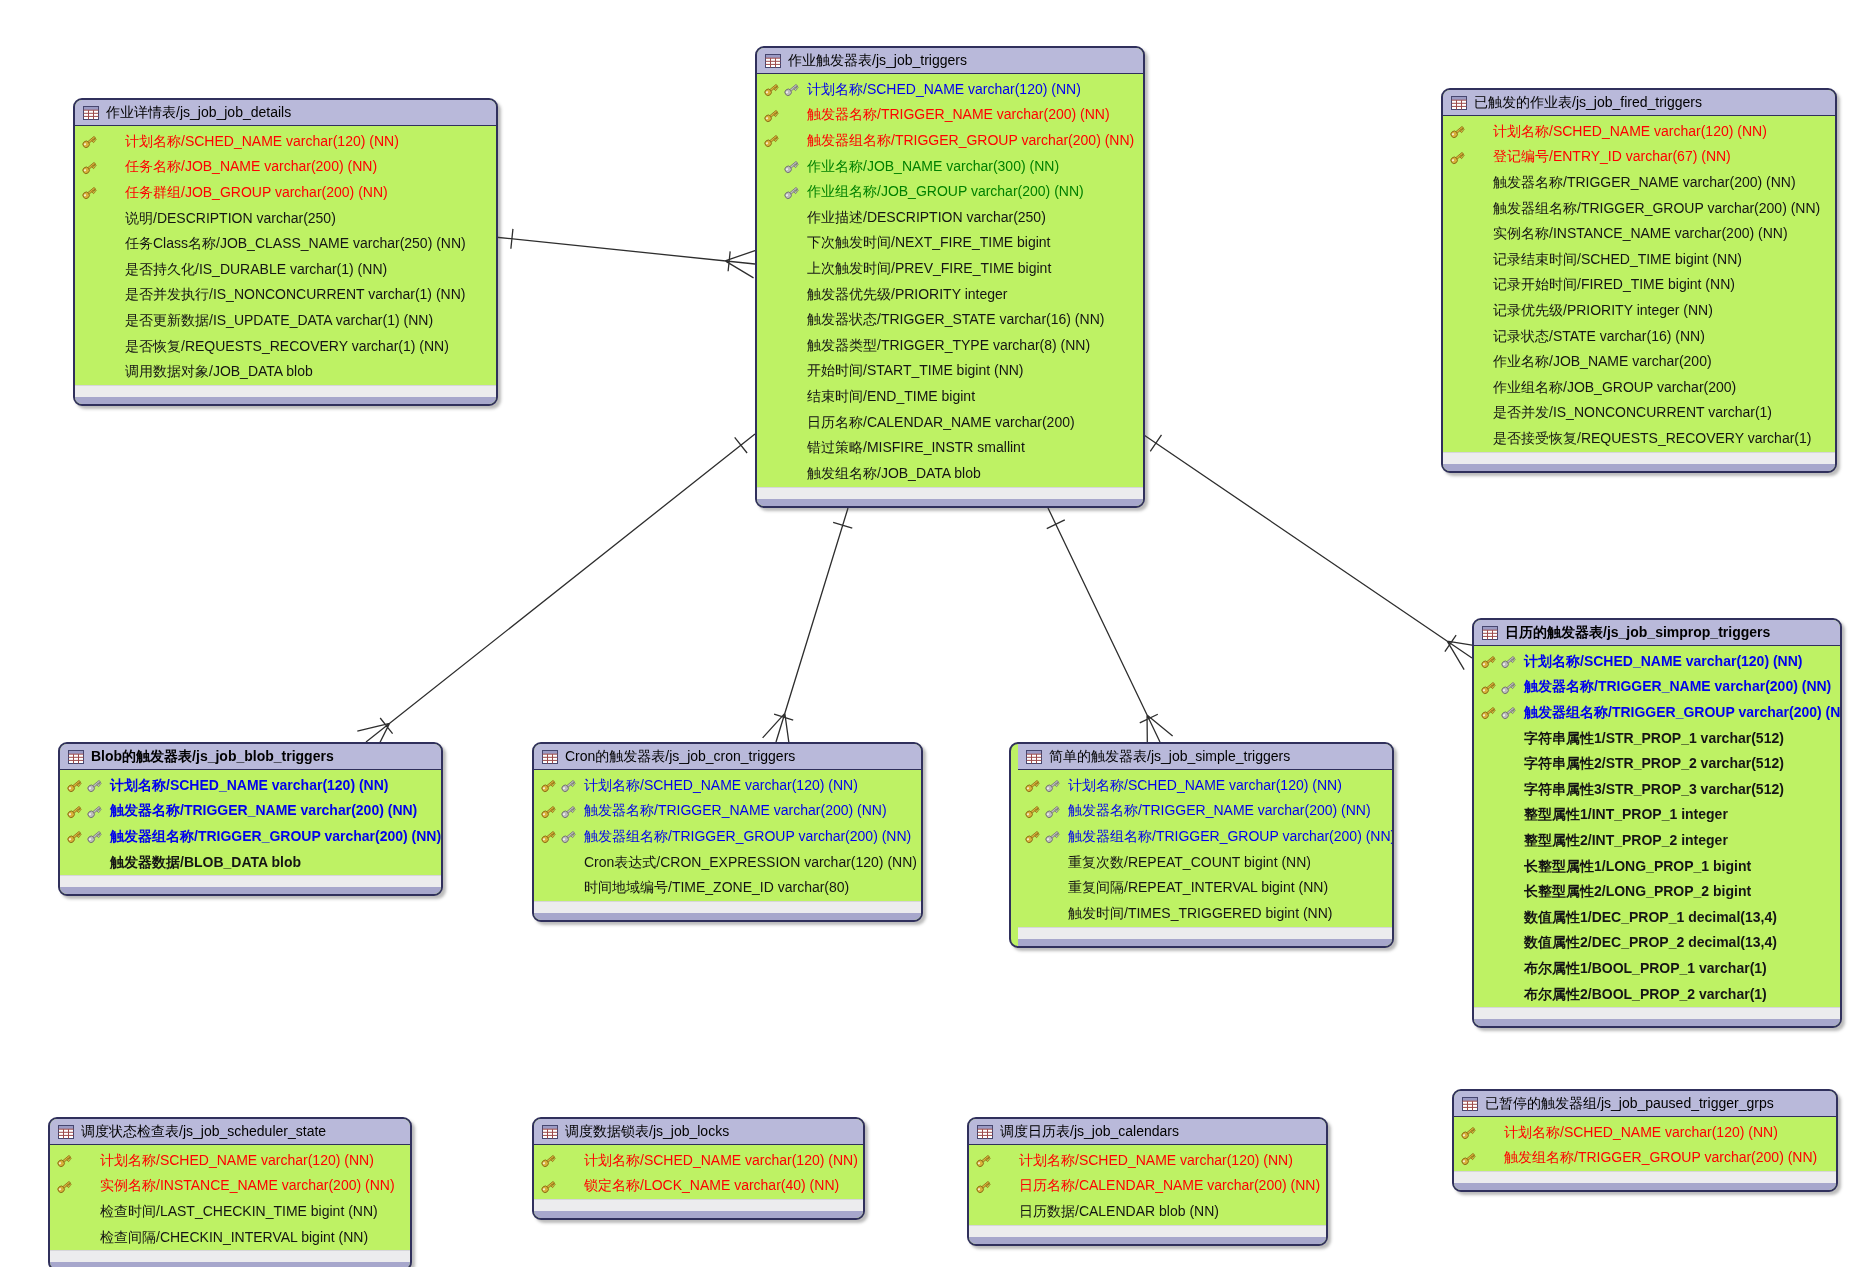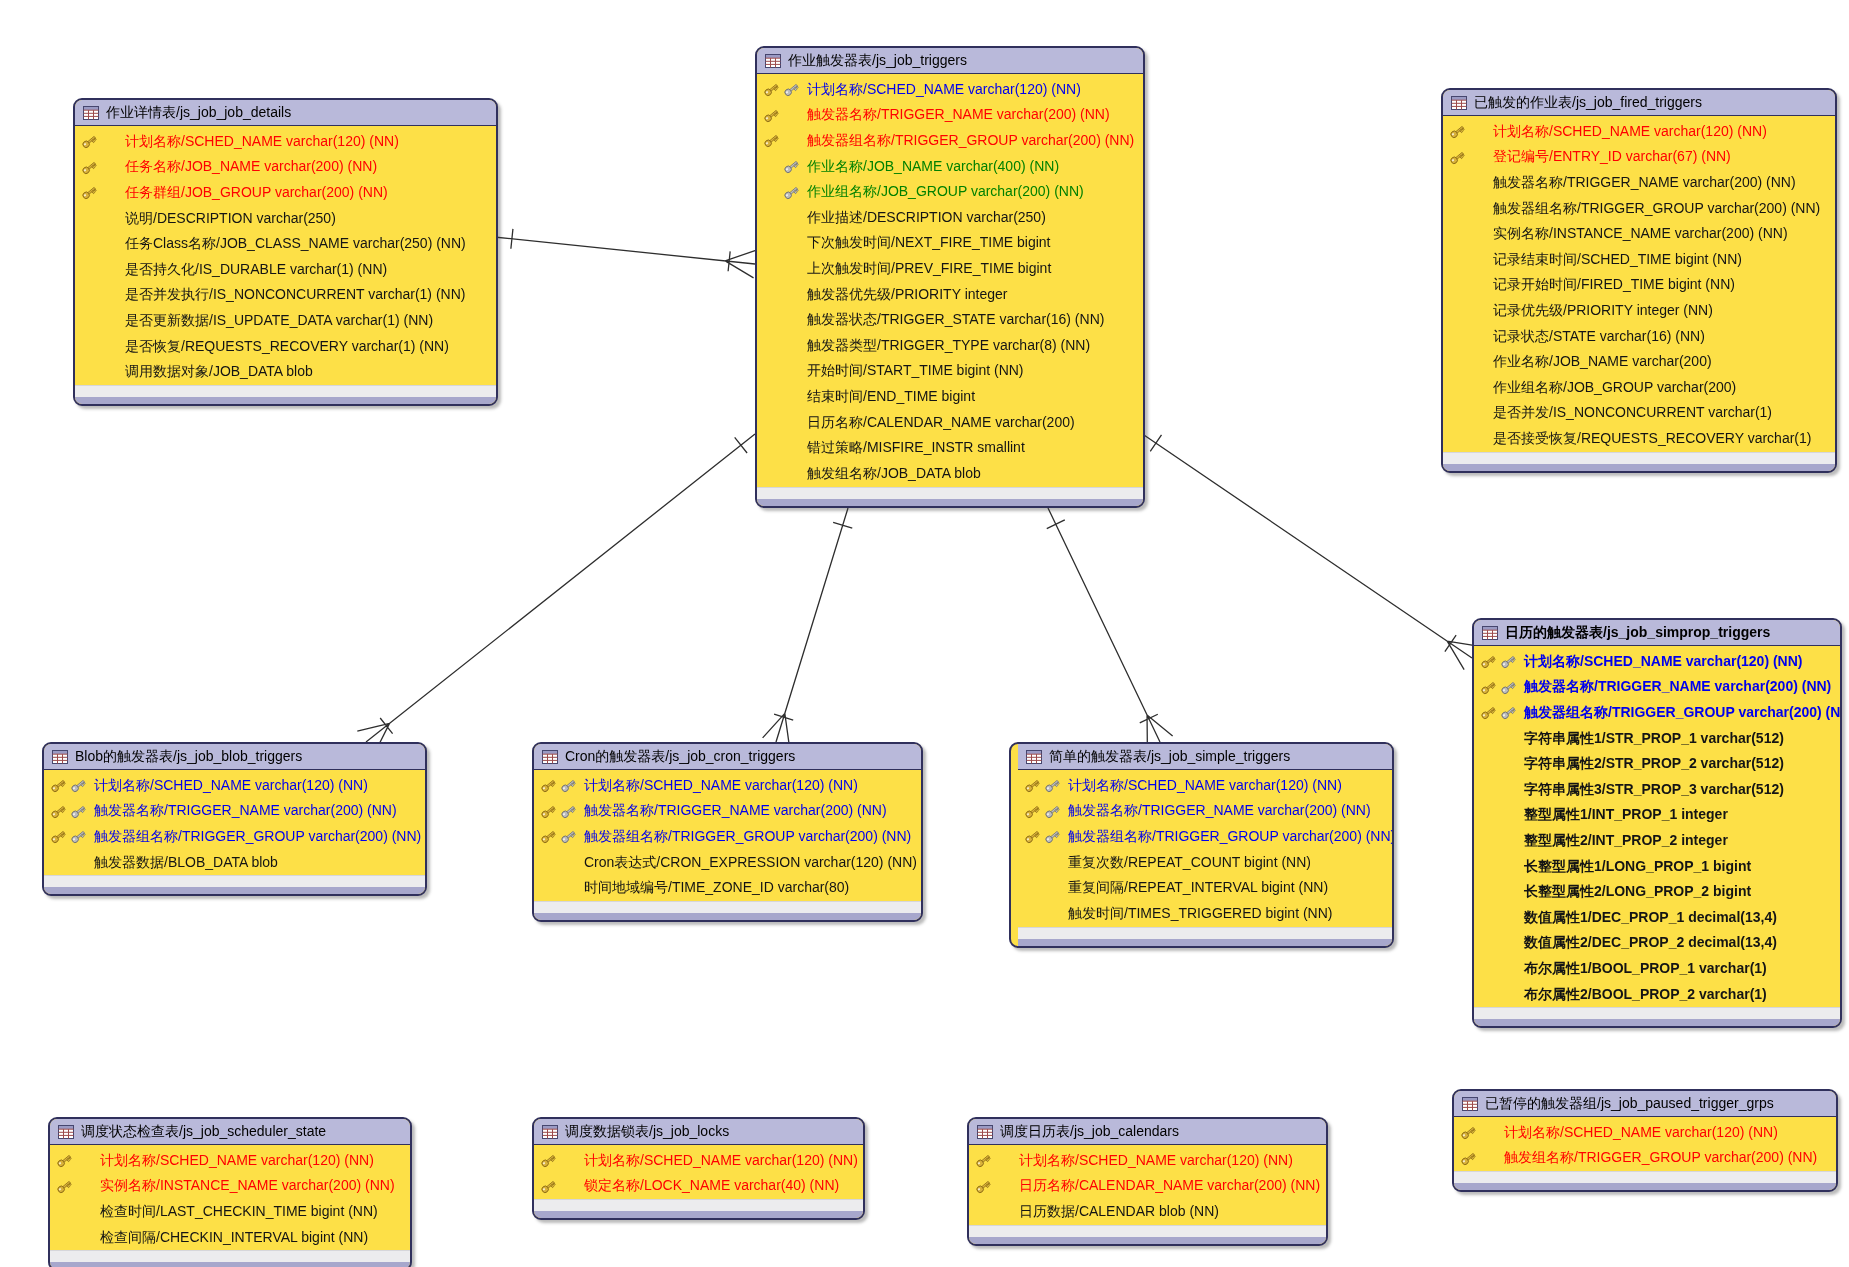--- a/index.html
+++ b/index.html
@@ -1,20 +1,20 @@
 <!DOCTYPE html>
 <html><head>
 <meta charset="utf-8">
 <style>
   html,body{margin:0;padding:0;background:#ffffff;}
   body{width:1849px;height:1267px;position:relative;overflow:hidden;
        font-family:"Liberation Sans","DejaVu Sans",sans-serif;}
   #canvas{position:absolute;inset:0;width:1849px;height:1267px;}
   #connectors{position:absolute;left:0;top:0;z-index:1;}
-  .db-table{position:absolute;z-index:2;background:#fde047;
+  .db-table{position:absolute;z-index:2;background:#bef264;
             border:2px solid #30305c;border-radius:9px;overflow:hidden;
             box-shadow:3px 3px 3px rgba(60,60,60,0.35);}
   .tbl-header{background:#b9b9da;border-bottom:1.5px solid #30305c;height:25px;
               display:flex;align-items:center;padding:0 10px 0 8px;
               font-size:14px;color:#000;white-space:nowrap;}
   .tbl-header .ticon{display:inline-flex;margin-right:7px;flex:0 0 auto;}
   .tbl-rows{padding-top:3px;}
   .tbl-row{height:25.6px;display:flex;align-items:center;white-space:nowrap;
            font-size:14px;}
   .key-slot{width:20px;flex:0 0 20px;display:flex;justify-content:center;align-items:center;}
@@ -112,21 +112,21 @@
             <svg width="17" height="17" viewBox="0 0 17 17">
               <g transform="rotate(-40 8.5 8.5)">
                 <rect x="6.2" y="7.5" width="9.2" height="2" rx="0.5" fill="#bdbdbd" stroke="#6f6f6f" stroke-width="0.7"></rect>
                 <rect x="10.8" y="9.3" width="1.7" height="2.6" fill="#bdbdbd" stroke="#6f6f6f" stroke-width="0.7"></rect>
                 <rect x="13.6" y="9.3" width="1.4" height="2" fill="#bdbdbd" stroke="#6f6f6f" stroke-width="0.7"></rect>
                 <circle cx="4.1" cy="8.5" r="3.2" fill="#bdbdbd" stroke="#6f6f6f" stroke-width="0.9"></circle>
                 <circle cx="3.3" cy="7.7" r="1.1" fill="#ffffff" opacity="0.75"></circle>
               </g>
             </svg>
           </span>
-          <span class="row-text c-green">作业名称/JOB_NAME varchar(400) (NN)</span>
+          <span class="row-text c-green">作业名称/JOB_NAME varchar(300) (NN)</span>
         </div>
         <div class="tbl-row">
           <span class="key-slot first"></span>
           <span class="key-slot">
             <svg width="17" height="17" viewBox="0 0 17 17">
               <g transform="rotate(-40 8.5 8.5)">
                 <rect x="6.2" y="7.5" width="9.2" height="2" rx="0.5" fill="#bdbdbd" stroke="#6f6f6f" stroke-width="0.7"></rect>
                 <rect x="10.8" y="9.3" width="1.7" height="2.6" fill="#bdbdbd" stroke="#6f6f6f" stroke-width="0.7"></rect>
                 <rect x="13.6" y="9.3" width="1.4" height="2" fill="#bdbdbd" stroke="#6f6f6f" stroke-width="0.7"></rect>
                 <circle cx="4.1" cy="8.5" r="3.2" fill="#bdbdbd" stroke="#6f6f6f" stroke-width="0.9"></circle>
@@ -531,21 +531,21 @@
         </div>
         <div class="tbl-row">
           <span class="key-slot first"></span>
           <span class="key-slot"></span>
           <span class="row-text c-black">布尔属性2/BOOL_PROP_2 varchar(1)</span>
         </div>
       </div>
       <div class="tbl-footer"></div>
       <div class="tbl-footerbar"></div>
     </div>
-    <div class="db-table" style="left: 42px; top: 742px; width: 381px;">
+    <div class="db-table" style="left: 58px; top: 742px; width: 381px; font-weight: bold;">
       <div class="tbl-header">
         <span class="ticon">
           <svg width="16" height="14" viewBox="0 0 16 14">
             <rect x="0.5" y="0.5" width="15" height="13" fill="#ffffff" stroke="#46466e"></rect>
             <rect x="1" y="1" width="14" height="3" fill="#9a9ac4"></rect>
             <path d="M0.5 4.2 H15.5 M0.5 7.3 H15.5 M0.5 10.4 H15.5 M5.5 4.2 V13.5 M10.5 4.2 V13.5" stroke="#9d4a4a" stroke-width="1" fill="none"></path>
           </svg>
         </span>
         <span>Blob的触发器表/js_job_blob_triggers</span>
       </div>

